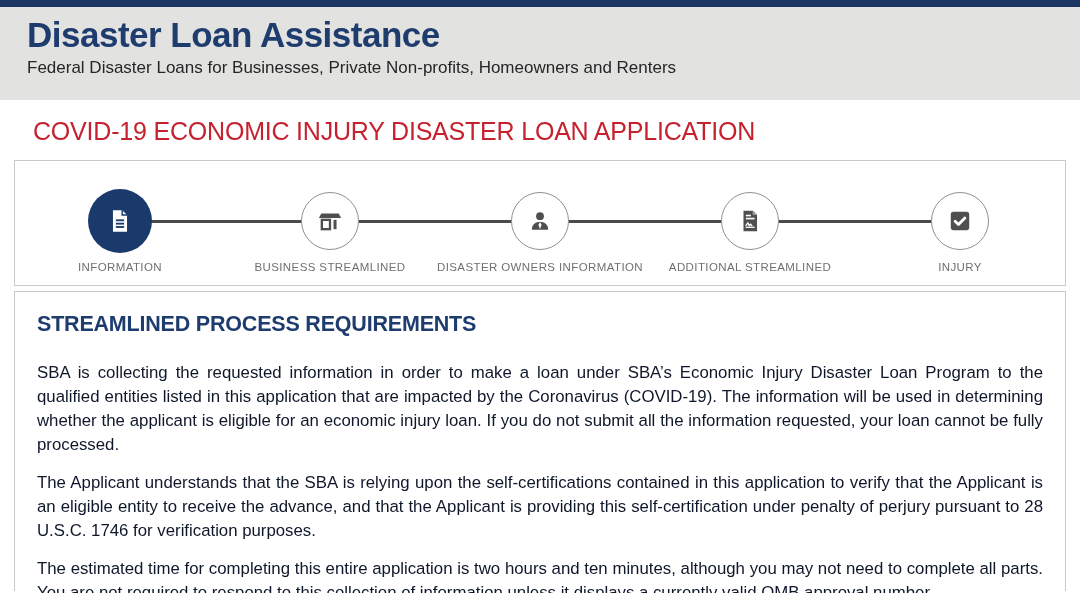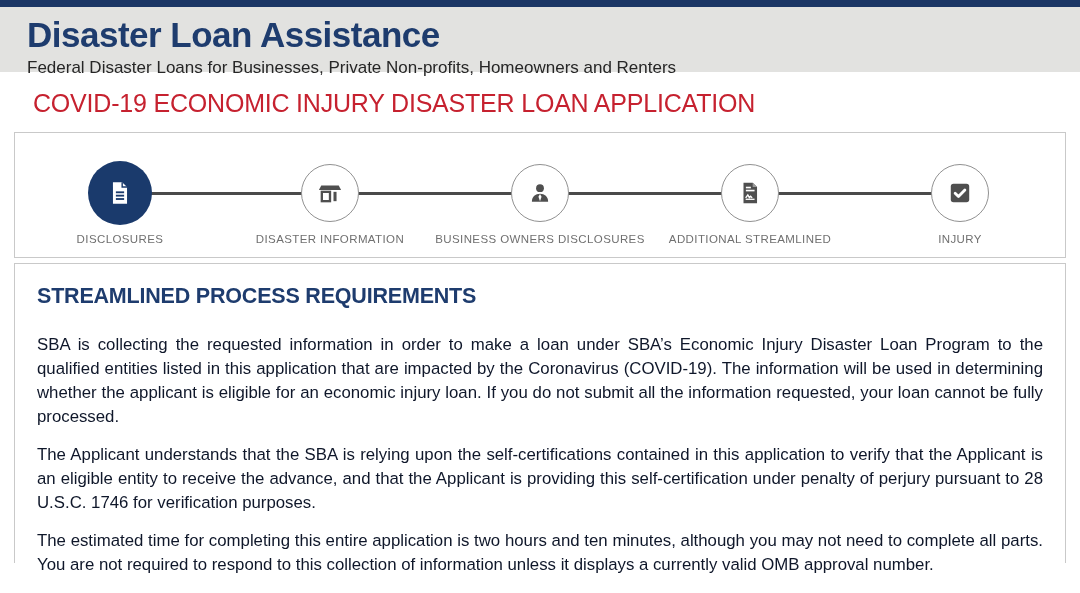--- a/index.html
+++ b/index.html
@@ -6,21 +6,21 @@
   html, body { width: 1080px; height: 593px; overflow: hidden; }
   body {
     font-family: "Liberation Sans", sans-serif;
     background: #ffffff;
     position: relative;
   }
   .topbar { height: 7px; background: #1b3665; }
   .site-header {
     background: #e2e2e0;
     padding: 8px 27px 15px 27px;
-    height: 65px;
+    height: 93px;
   }
   .site-header h1 {
     color: #1e3c6e;
     font-size: 35px;
     font-weight: bold;
     letter-spacing: -0.5px;
     line-height: 1.15;
   }
   .site-header .subtitle {
     color: #262626;
@@ -132,47 +132,47 @@
         <span class="icon">
           <svg width="26" height="26" viewBox="0 0 24 24">
             <path d="M5.5 2 H14 L18.5 6.5 V22 H5.5 Z" fill="#ffffff"></path>
             <path d="M14 2 V6.5 H18.5" fill="none" stroke="#1a3a6c" stroke-width="1.3"></path>
             <rect x="8.2" y="10.5" width="7.6" height="1.7" fill="#1a3a6c"></rect>
             <rect x="8.2" y="13.6" width="7.6" height="1.7" fill="#1a3a6c"></rect>
             <rect x="8.2" y="16.7" width="7.6" height="1.7" fill="#1a3a6c"></rect>
           </svg>
         </span>
       </div>
-      <div class="step-label">DISCLOSURES</div>
+      <div class="step-label">INFORMATION</div>
     </div>
 
     <div class="step">
       <div class="step-circle">
         <span class="icon">
           <svg width="28" height="28" viewBox="0 0 24 24">
             <path d="M4.5 5.5 H19.5 L21.5 9.5 H2.5 Z" fill="#4f4f4f"></path>
             <rect x="5" y="11" width="7" height="8" fill="none" stroke="#4f4f4f" stroke-width="2"></rect>
             <rect x="15" y="11" width="2.6" height="8" fill="#4f4f4f"></rect>
           </svg>
         </span>
       </div>
-      <div class="step-label">DISASTER INFORMATION</div>
+      <div class="step-label">BUSINESS STREAMLINED</div>
     </div>
 
     <div class="step">
       <div class="step-circle">
         <span class="icon">
           <svg width="26" height="26" viewBox="0 0 24 24">
             <circle cx="12" cy="7.5" r="3.6" fill="#4f4f4f"></circle>
             <path d="M4.5 20 C4.5 15.4 7.8 12.8 12 12.8 C16.2 12.8 19.5 15.4 19.5 20 Z" fill="#4f4f4f"></path>
             <path d="M12 13 L13.4 15.4 L12 19.6 L10.6 15.4 Z" fill="#ffffff"></path>
           </svg>
         </span>
       </div>
-      <div class="step-label">BUSINESS OWNERS DISCLOSURES</div>
+      <div class="step-label">DISASTER OWNERS INFORMATION</div>
     </div>
 
     <div class="step">
       <div class="step-circle">
         <span class="icon">
           <svg width="26" height="26" viewBox="0 0 24 24">
             <path d="M6 2.5 H14.5 L18.5 6.5 V21.5 H6 Z" fill="#4f4f4f"></path>
             <path d="M14.5 2.5 V6.5 H18.5 Z" fill="#9a9a9a"></path>
             <rect x="8.2" y="6.2" width="4.6" height="1.5" fill="#ffffff"></rect>
             <rect x="8.2" y="9" width="8" height="1.5" fill="#ffffff"></rect>

